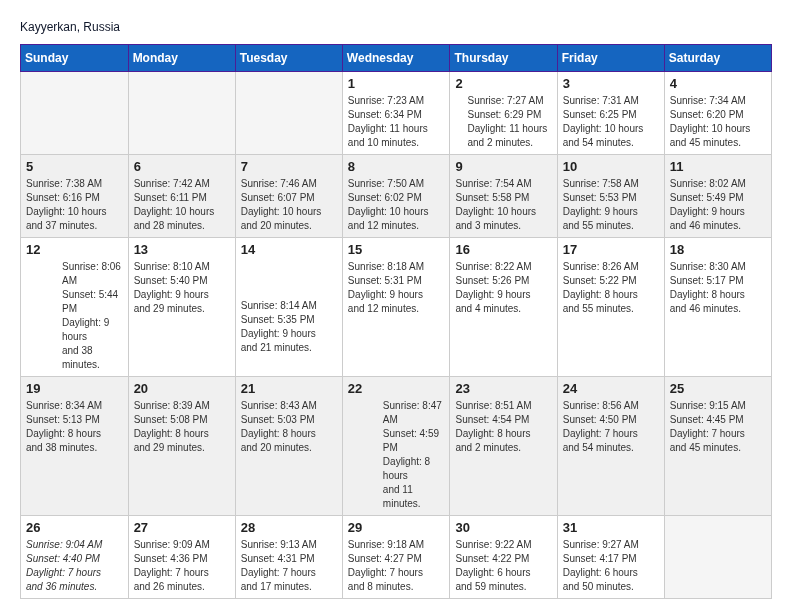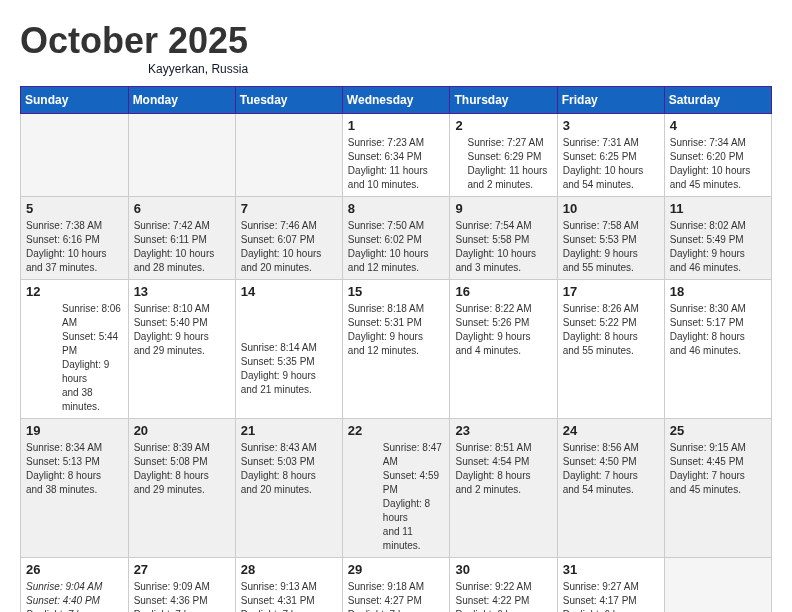--- a/index.html
+++ b/index.html
@@ -84,21 +84,20 @@
     }
     .row-shaded td {
       background-color: #f0f0f0;
     }
   </style>
 </head>
 <body>
 
 <div class="header">
   <div class="title-block">
-    <div class="month-title">October 2025</div>
     <div class="location">Kayyerkan, Russia</div>
   </div>
 </div>
 
 <table class="calendar">
   <thead>
     <tr>
       <th>Sunday</th>
       <th>Monday</th>
       <th>Tuesday</th>

